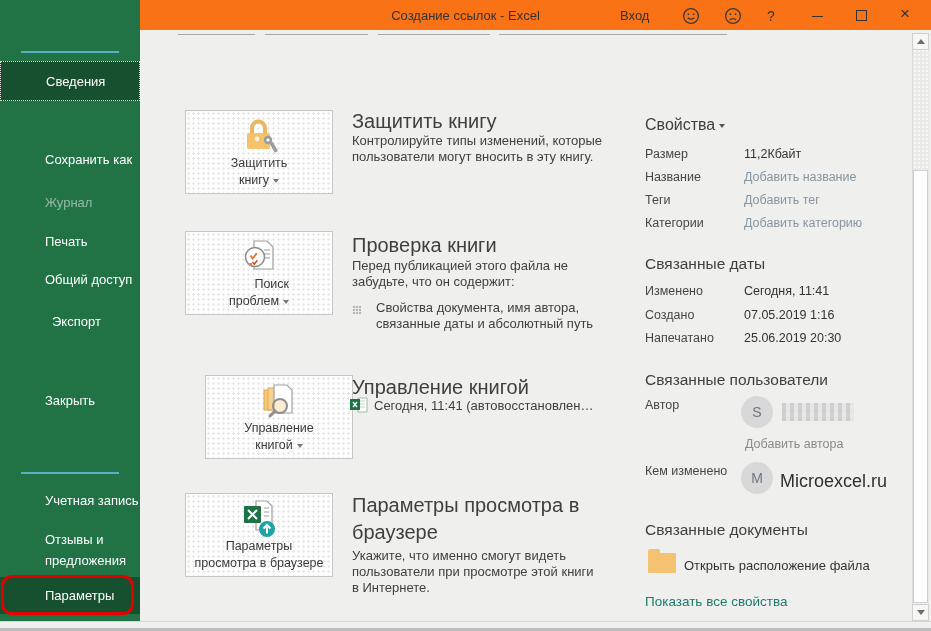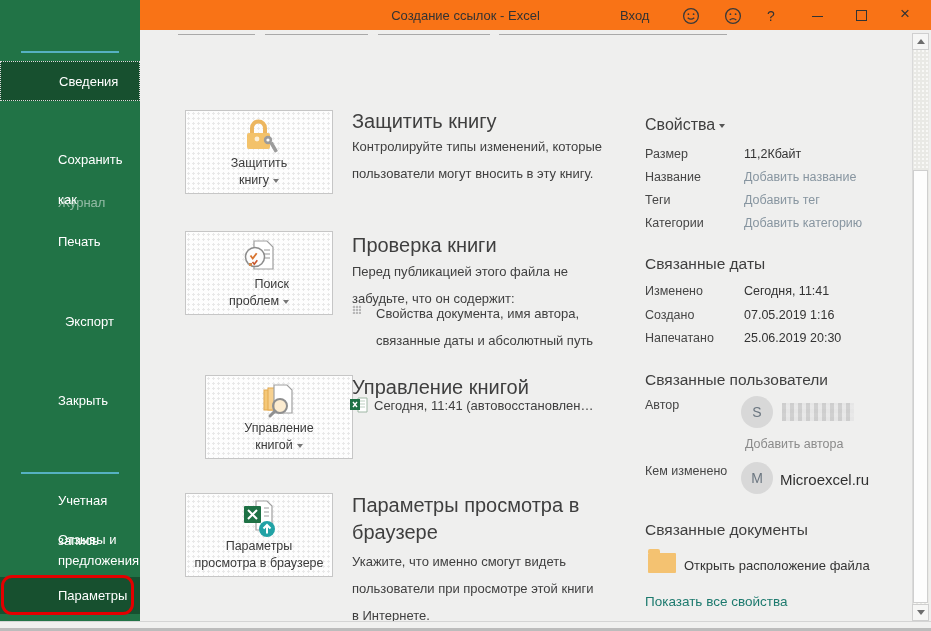--- a/index.html
+++ b/index.html
@@ -14,40 +14,40 @@
   .tb-glyph { position:absolute; }
   .redact-line { position:absolute; top:34px; height:1px; background:#a9a9a9; }
 
   .btn-min  { position:absolute; left:812px; top:16px; width:11px; height:1px; background:#333; }
   .btn-max  { position:absolute; left:856px; top:10px; width:11px; height:11px; border:1px solid #333; }
   .btn-close{ position:absolute; left:900px; top:4px; font-size:17px; color:#333; line-height:20px; }
 
   
   .sidebar { position:absolute; left:0; top:0; width:140px; height:622px; background:#217346; }
   .nav-item { position:absolute; left:0; width:140px; height:40px; line-height:40px;
-              padding-left:58px; color:#fff; font-size:13px; cursor:pointer; }
+              padding-left:45px; color:#fff; font-size:13px; cursor:pointer; }
   .nav-item.selected { background:#17502f; border:1px dotted #dcdcdc; }
   .nav-item.selected2 { background:#17502f; }
   .nav-item.disabled { color:rgba(255,255,255,0.5); }
   .nav-item.wrap { line-height:21px; padding-top:5px; padding-right:8px; height:50px; }
   .side-line { position:absolute; left:21px; width:98px; height:2px; background:#56b1c2; }
   .red-annotation { position:absolute; left:1px; top:575px; width:133px; height:40px;
                     border:3px solid #e40000; border-radius:11px; z-index:3; pointer-events:none; }
 
   
   .tile { position:absolute; left:185px; width:148px; height:84px; background:#fdfdfd;
           border:1px solid #c6c6c6; cursor:pointer; text-align:center;
           background-image:radial-gradient(#e8e8e8 1px, transparent 1.1px); background-size:5px 5px;
           display:flex; flex-direction:column; align-items:center; justify-content:flex-start; }
   .tile .ticon { margin-top:6px; height:38px; display:flex; align-items:center; justify-content:center; }
   .tile .tlabel { font-size:12.5px; color:#3b3b3b; line-height:17px; }
   .caret { display:inline-block; width:0; height:0; border-left:3.5px solid transparent;
            border-right:3.5px solid transparent; border-top:4px solid #777; margin-left:4px; vertical-align:middle; }
   .h1 { position:absolute; left:352px; font-size:20px; color:#3f3f3f; line-height:27px; width:250px; font-weight:400; }
-  .desc { position:absolute; left:352px; font-size:13px; color:#404040; line-height:27px; width:252px; }
+  .desc { position:absolute; left:352px; font-size:13px; color:#404040; line-height:16px; width:252px; }
   .bullet-ico { position:absolute; left:352px; width:9px; height:9px; background:#b8b8b8;
        background-image:linear-gradient(90deg, rgba(255,255,255,.65) 1px, transparent 1px),
                         linear-gradient(rgba(255,255,255,.65) 1px, transparent 1px);
        background-size:3px 3px; }
   .version-row { position:absolute; left:350px; top:397px; display:flex; align-items:center; cursor:pointer; }
   .version-row span { font-size:13px; color:#404040; margin-left:5px; }
 
   
   .sec-h { position:absolute; left:645px; font-size:15.5px; color:#3f3f3f; }
   .plabel { position:absolute; left:645px; font-size:12.5px; color:#464646; }
@@ -114,20 +114,21 @@
 <div class="redact-line" style="left:265px; width:103px;"></div>
 <div class="redact-line" style="left:378px; width:112px;"></div>
 <div class="redact-line" style="left:499px; width:228px;"></div>
 
 <aside class="sidebar">
   <div class="side-line" style="top:51px;"></div>
   <div class="nav-item selected" style="top:61px;">Сведения</div>
   <div class="nav-item" style="top:140px;">Сохранить как</div>
   <div class="nav-item disabled" style="top:183px;">Журнал</div>
   <div class="nav-item" style="top:222px;">Печать</div>
+  <div class="nav-item" style="top:260px;">Общий доступ</div>
   <div class="nav-item" style="top:302px;margin-left:7px;">Экспорт</div>
   <div class="nav-item" style="top:381px;">Закрыть</div>
   <div class="side-line" style="top:472px;"></div>
   <div class="nav-item" style="top:481px;">Учетная запись</div>
   <div class="nav-item wrap" style="top:524px;">Отзывы и предложения</div>
   <div class="nav-item selected2" style="top:577px; height:37px; line-height:37px;">Параметры</div>
 </aside>
 <div class="red-annotation"></div>
 
 <div class="tile" style="top:110px;">
@@ -246,21 +247,21 @@
 <div class="plabel" style="top:398px;">Автор</div>
 <div class="avatar" style="left:741px; top:396px;">
     <span>S</span>
   </div>
 <div class="redacted"></div>
 <div class="link-gray" style="left:745px; top:437px;">Добавить автора</div>
 <div class="plabel" style="top:464px;">Кем изменено</div>
 <div class="avatar" style="left:741px; top:462px;">
     <span>M</span>
   </div>
-<div class="pvalue" style="left:780px; top:471px; font-size:15px; color:#303030;">Microexcel.ru</div>
+<div class="pvalue" style="left:780px; top:471px; font-size:18px; color:#303030;">Microexcel.ru</div>
 
 <div class="sec-h" style="top:521px;">Связанные документы</div>
 <div class="folder"></div>
 <div class="openloc">Открыть расположение файла</div>
 <div class="link-teal">Показать все свойства</div>
 
 <div class="sb-track"></div>
 <div class="sb-btn" style="top:33px;">
     <div class="tri-up"></div>
   </div>

